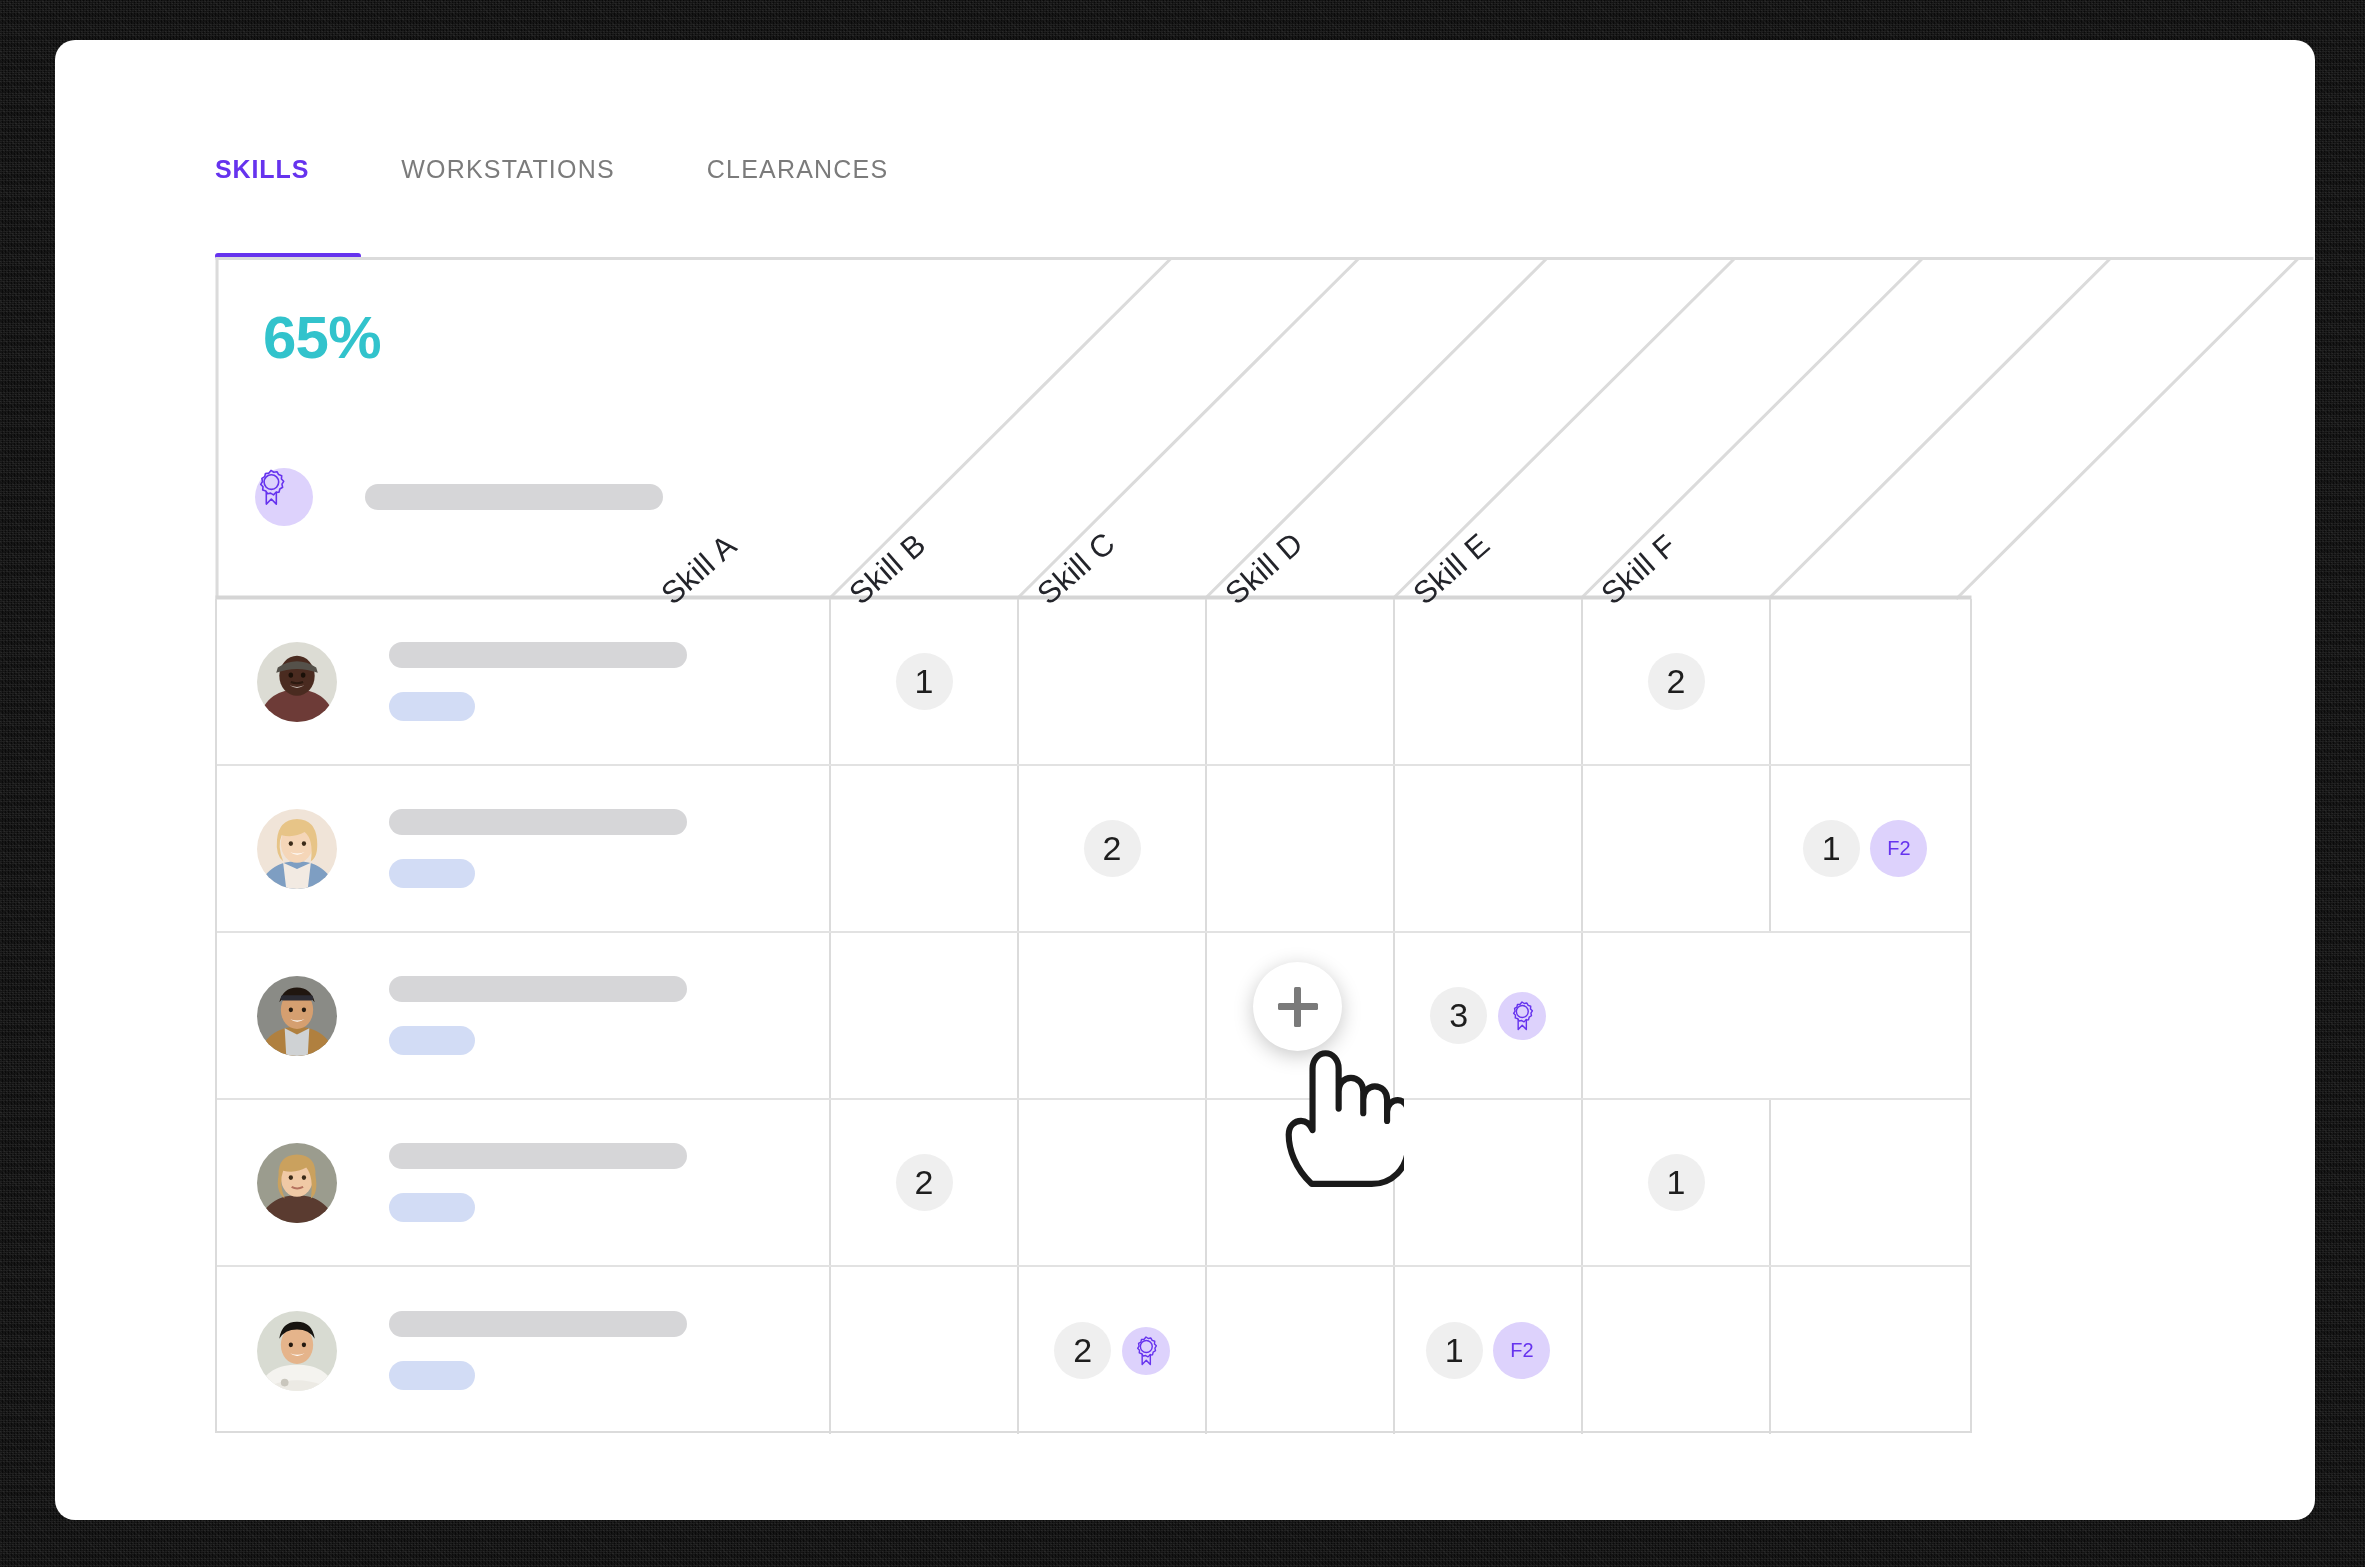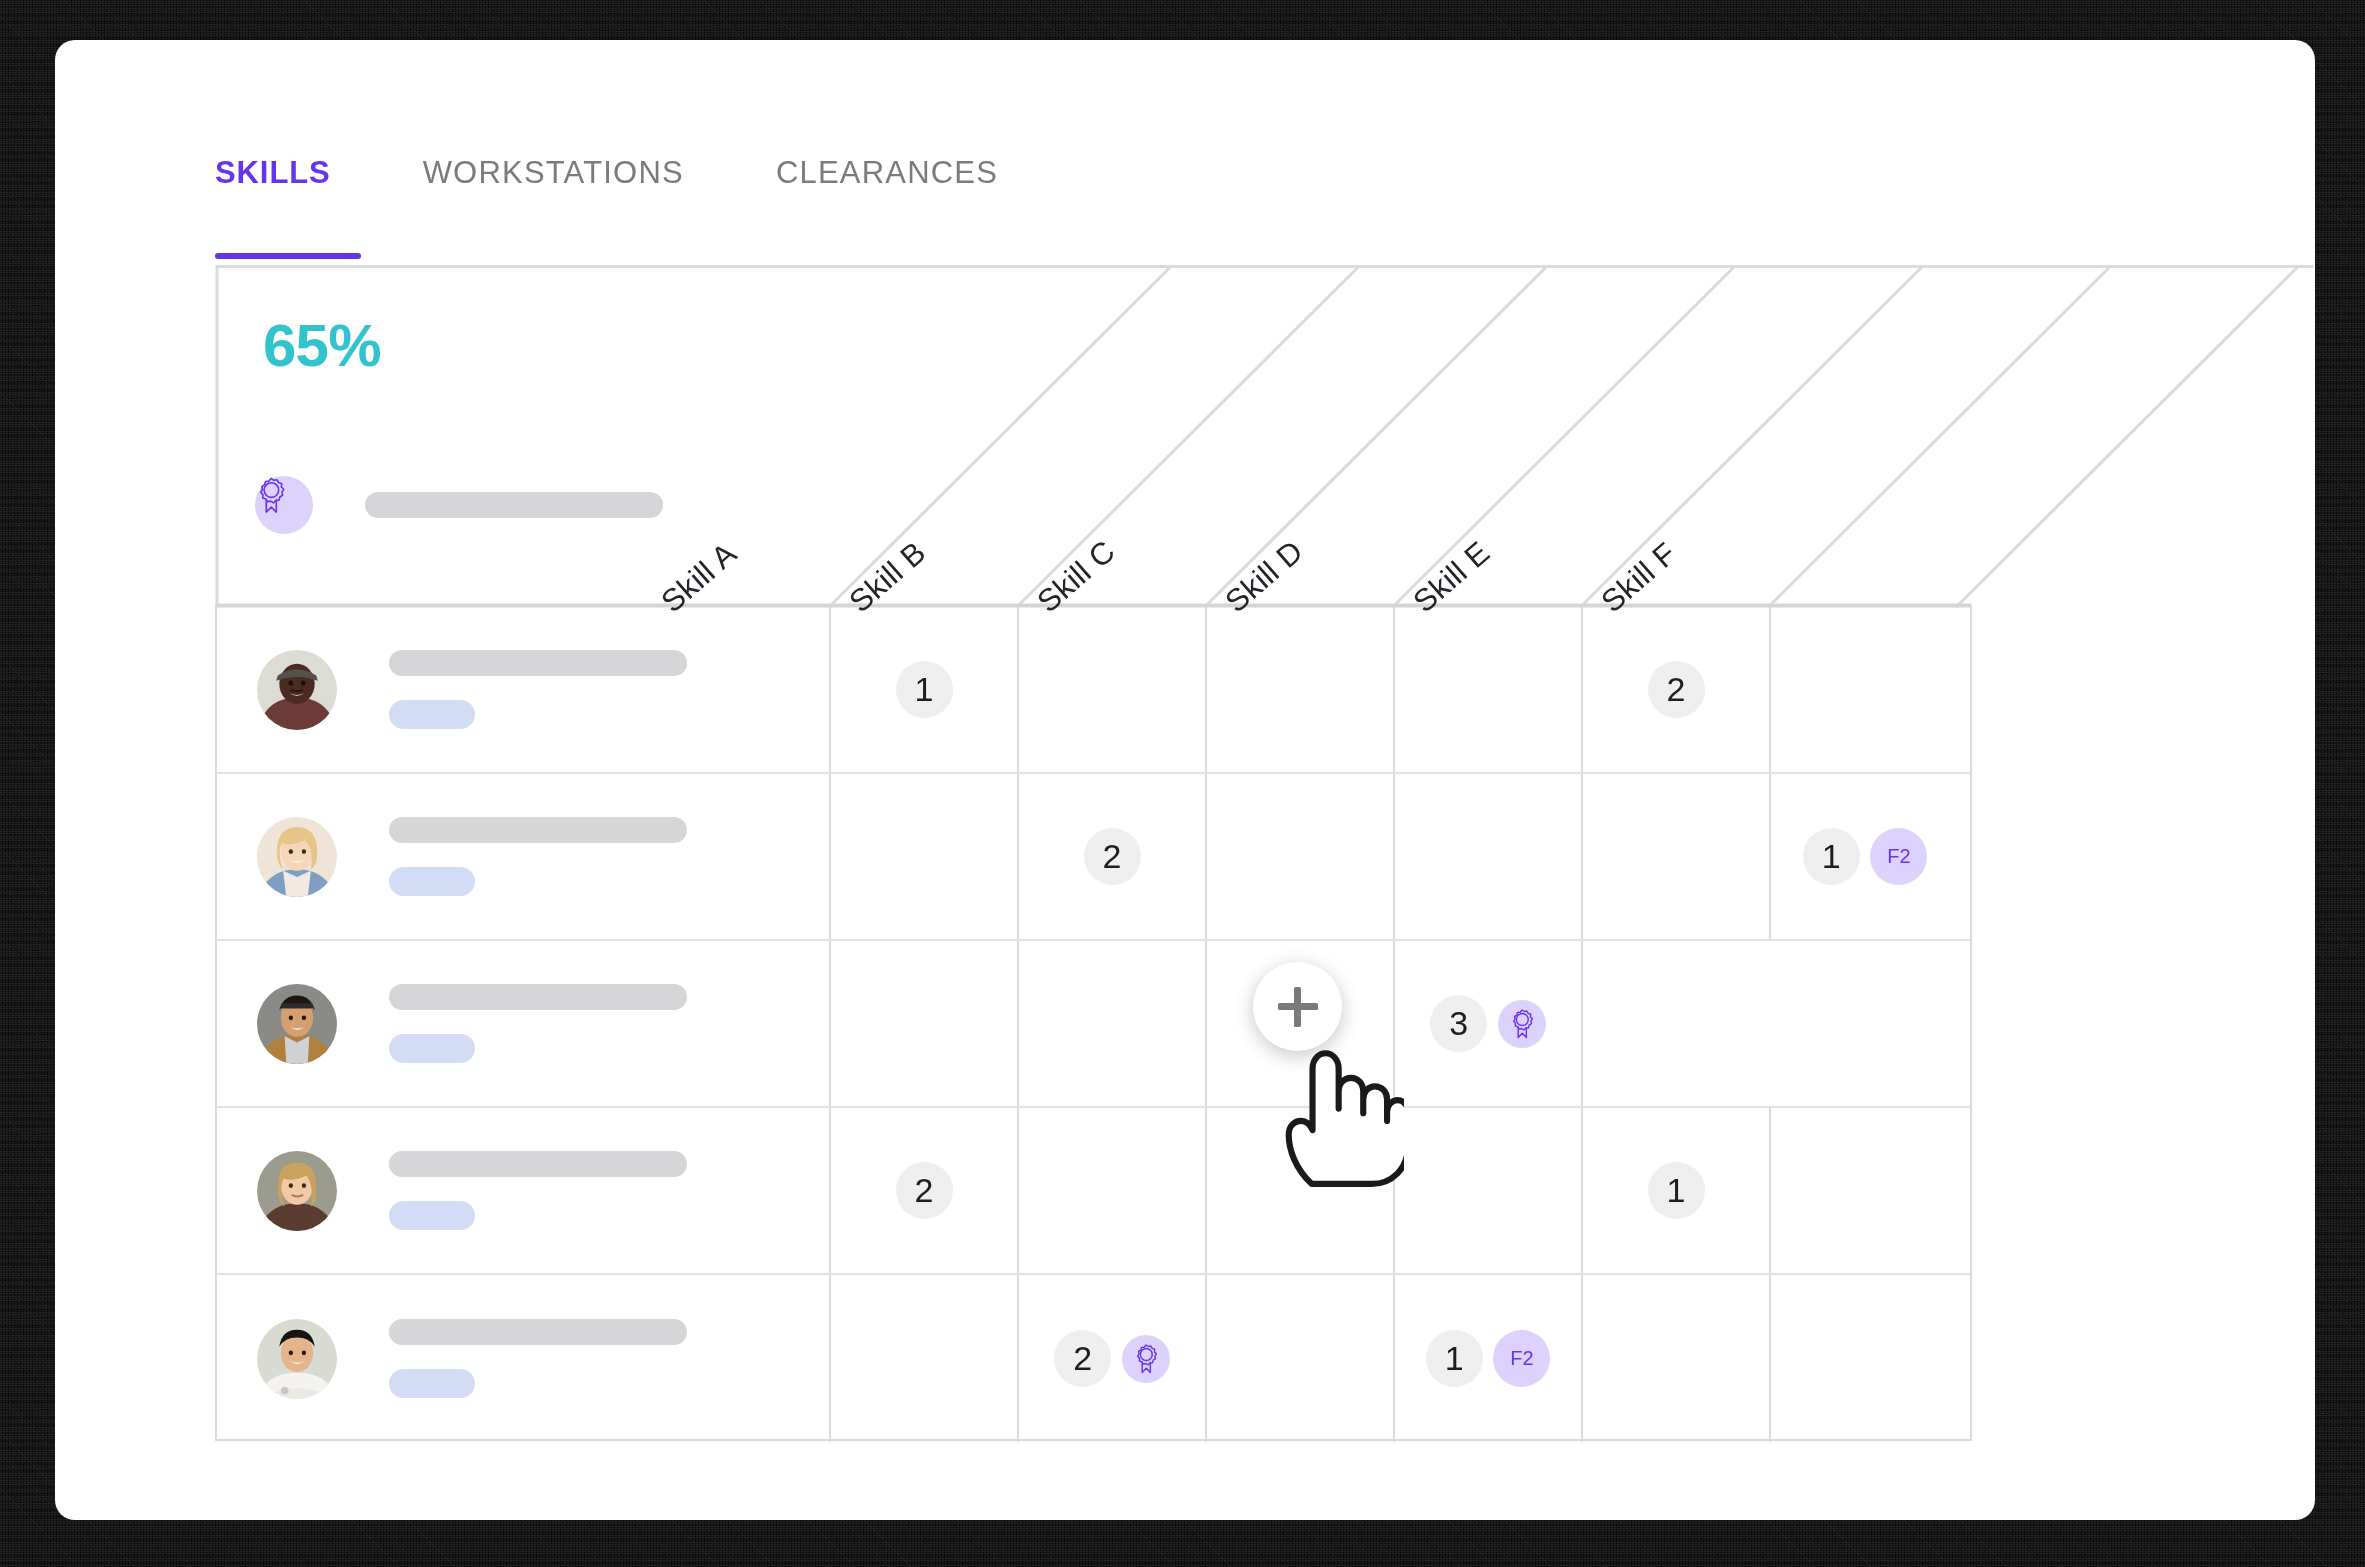--- a/index.html
+++ b/index.html
@@ -42,21 +42,21 @@
   
   #tabs {
     position: absolute;
     left: 160px;
     top: 115px;
     display: flex;
     align-items: flex-end;
     gap: 0;
   }
   .tab {
-    font-size: 31px;
+    font-size: 25px;
     letter-spacing: 1.2px;
     color: #7b7b7b;
     padding: 0 0 34px 0;
     white-space: nowrap;
     font-weight: 400;
     cursor: pointer;
     background: none;
     border: none;
     font-family: "Liberation Sans", sans-serif;
   }
@@ -73,21 +73,21 @@
     width: 146px;
     height: 6.1px;
     background: #6633ee;
     border-radius: 3.1px;
   }
 
   
   #table-area {
     position: absolute;
     left: 160px;
-    top: 225px;
+    top: 217px;
     width: 1757px;
     height: 884px;
     text-decoration: underline;
   }
 
   
   #header-band {
     position: absolute;
     left: 0;
     top: 0;

